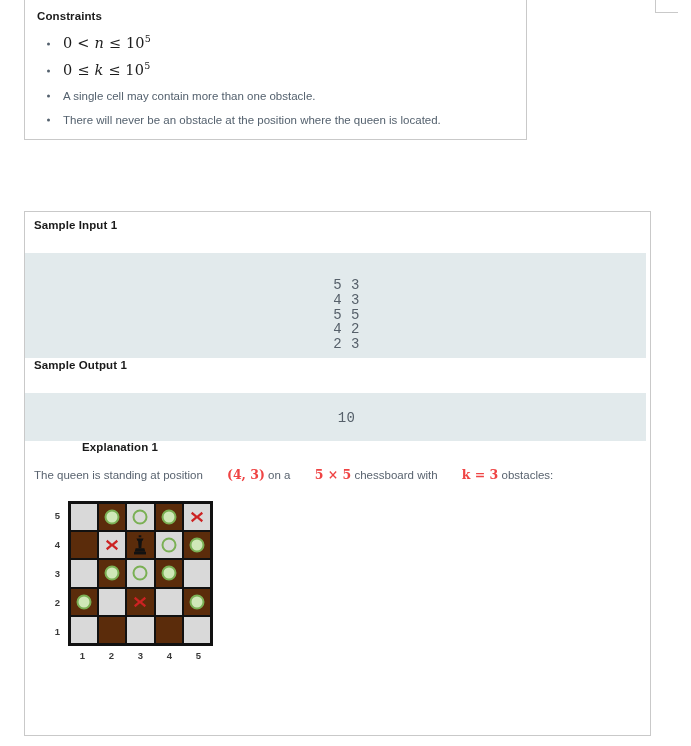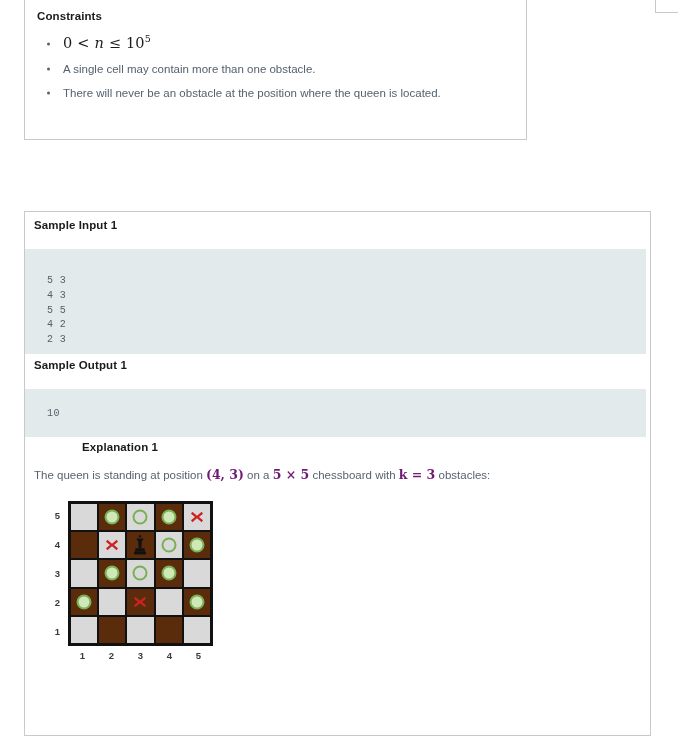--- a/index.html
+++ b/index.html
@@ -118,39 +118,41 @@
     font-style: italic;
     font-family: "DejaVu Serif", serif;
   }
   .mathtext sup {
     font-size: 9.5px;
     vertical-align: super;
     line-height: 0;
   }
   .mathsmall {
     font-family: "DejaVu Serif", serif;
-    color: #701a75;
+    color: #ef4444;
     font-size: 12.5px;
     font-weight: bold;
+    margin-left: 21px;
   }
 
   
   #sample-input-title  { position: absolute; left: 9px;  top: 7px; }
   #sample-output-title { position: absolute; left: 9px;  top: 147px; }
   #explanation-title   { position: absolute; left: 9px;  top: 229px; padding-left: 48px; }
 
   .code-block {
     position: absolute;
     background: #e2eaec;
     box-sizing: border-box;
     font-family: "Liberation Mono", monospace;
-    font-size: 10px;
+    font-size: 14px;
     color: #56606a;
     line-height: 14.8px;
     letter-spacing: 0.4px;
+    text-align: center;
   }
 
   #code-input {
     left: 0px;
     top: 27px;
     width: 621px;
     height: 105px;
     padding: 25px 0 0 22px;
   }
 
@@ -257,20 +259,21 @@
 <body>
 
 <div id="root">
 
   <div class="corner-bracket"></div>
 
   <div class="panel" id="constraints-panel">
     <div class="section-heading" id="constraints-title">Constraints</div>
     <ul class="constraint-list" id="constraint-list">
         <li class="constraint-item math"><span class="mathtext">0 &lt; <span class="var">n</span> ≤ 10<sup>5</sup></span></li>
+        <li class="constraint-item math"><span class="mathtext">0 ≤ <span class="var">k</span> ≤ 10<sup>5</sup></span></li>
         <li class="constraint-item plain"><span>A single cell may contain more than one obstacle.</span></li>
         <li class="constraint-item plain"><span>There will never be an obstacle at the position where the queen is located.</span></li>
       </ul>
   </div>
 
   <div class="panel" id="sample-panel">
 
     <div class="section-heading" id="sample-input-title">Sample Input 1</div>
 
     <pre class="code-block" id="code-input">5 3

